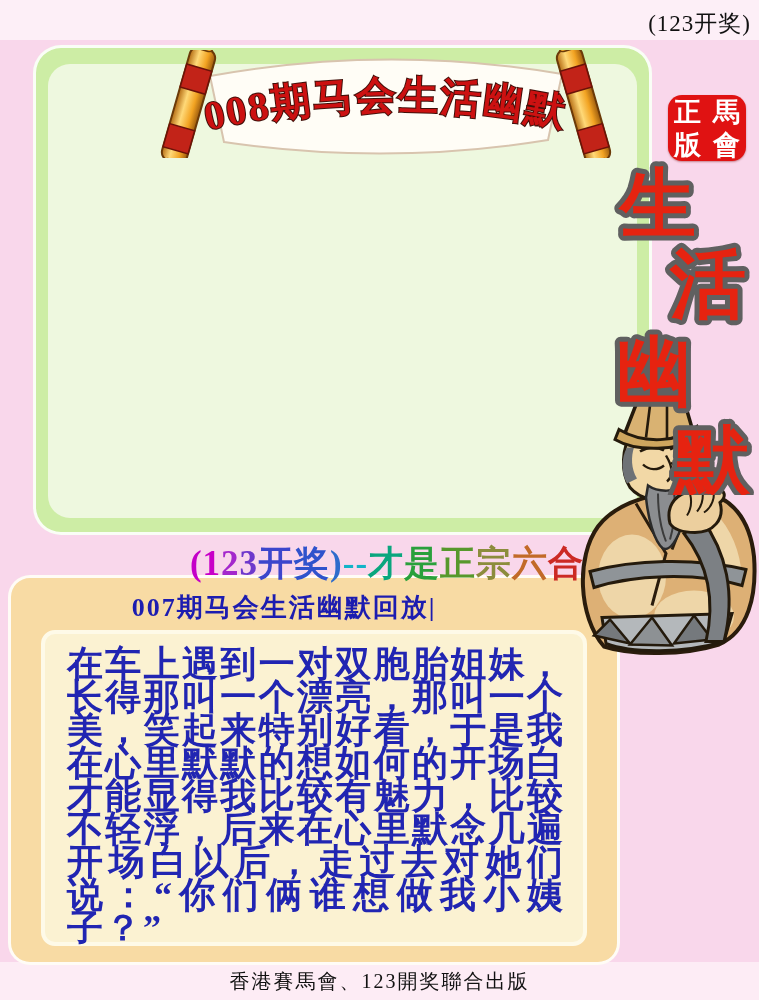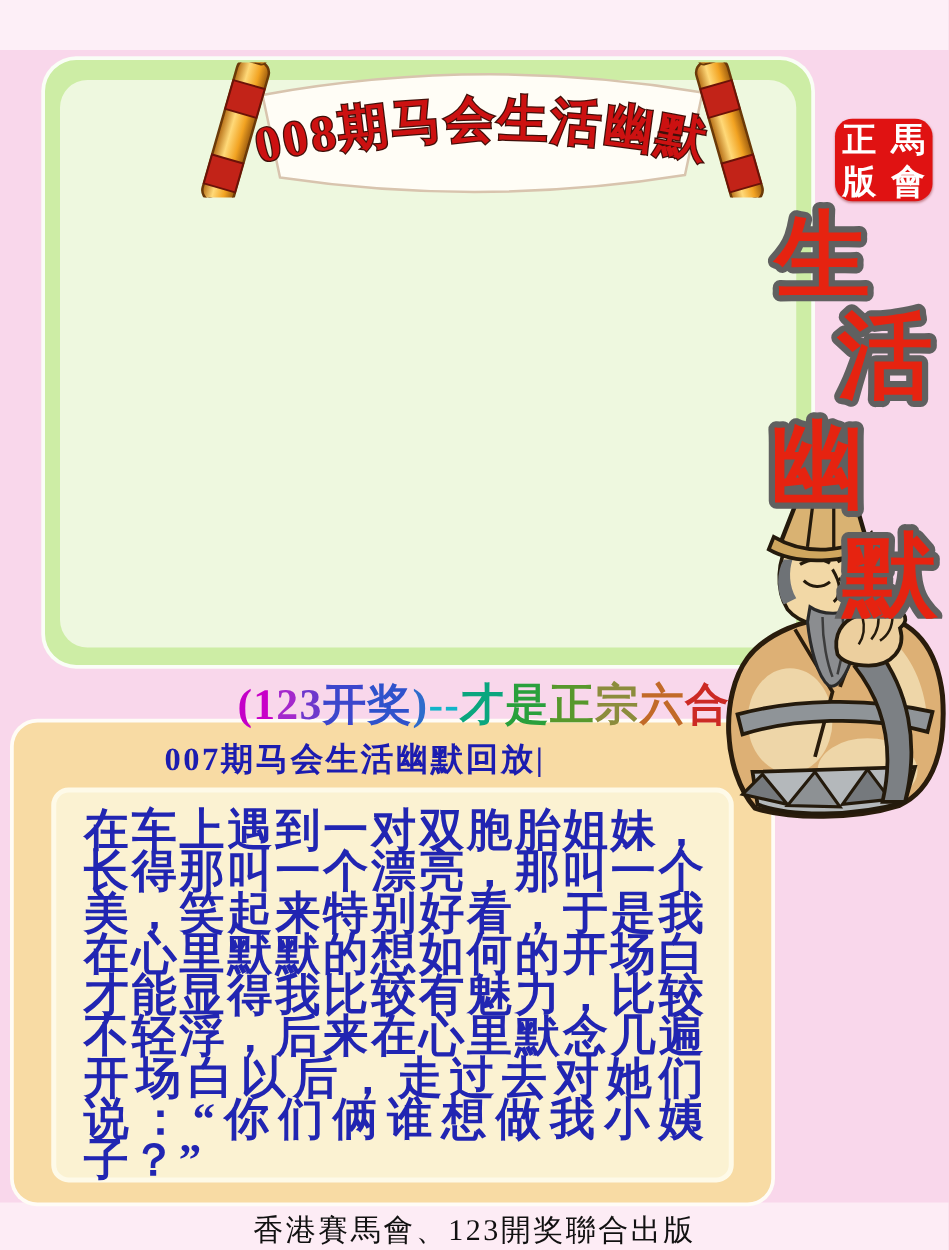--- a/index.html
+++ b/index.html
@@ -78,27 +78,28 @@
     position:absolute;left:22px;right:18px;top:14px;
     font-size:36px;line-height:33px;letter-spacing:2px;
     color:#2125b2;text-align:justify;font-weight:bold;
   }
   
   .footer{
     position:absolute;left:0;bottom:0;width:759px;height:38px;
     background:#fdecf5;text-align:center;
   }
   .footer span{
-    display:inline-block;margin-top:6px;font-size:24px;color:#111;letter-spacing:2px;
+    display:inline-block;margin-top:6px;font-size:20px;color:#111;letter-spacing:2px;
   }
 </style>
 </head>
 <body>
 
 <div class="topbar">
+  <span class="right">(123开奖)</span>
 </div>
 
 <div class="box1">
   <div class="inner"></div>
 
   <svg class="scrollbanner" viewBox="0 0 492 108">
     <defs>
       <linearGradient id="goldL" x1="0" y1="0" x2="1" y2="0">
         <stop offset="0" stop-color="#b36a12"></stop>
           <stop offset="0.35" stop-color="#ffd978"></stop>

